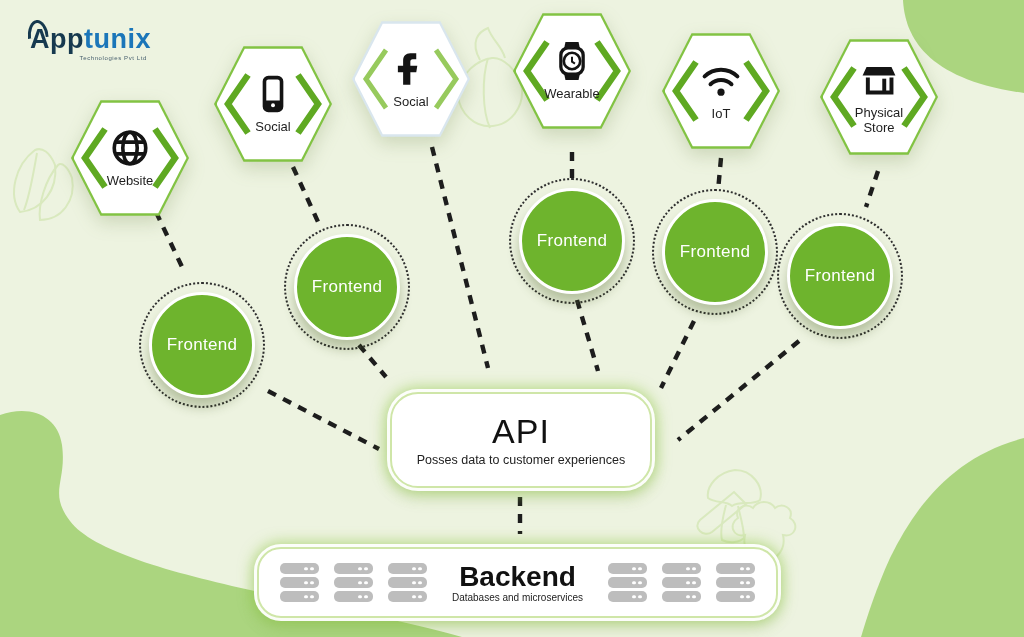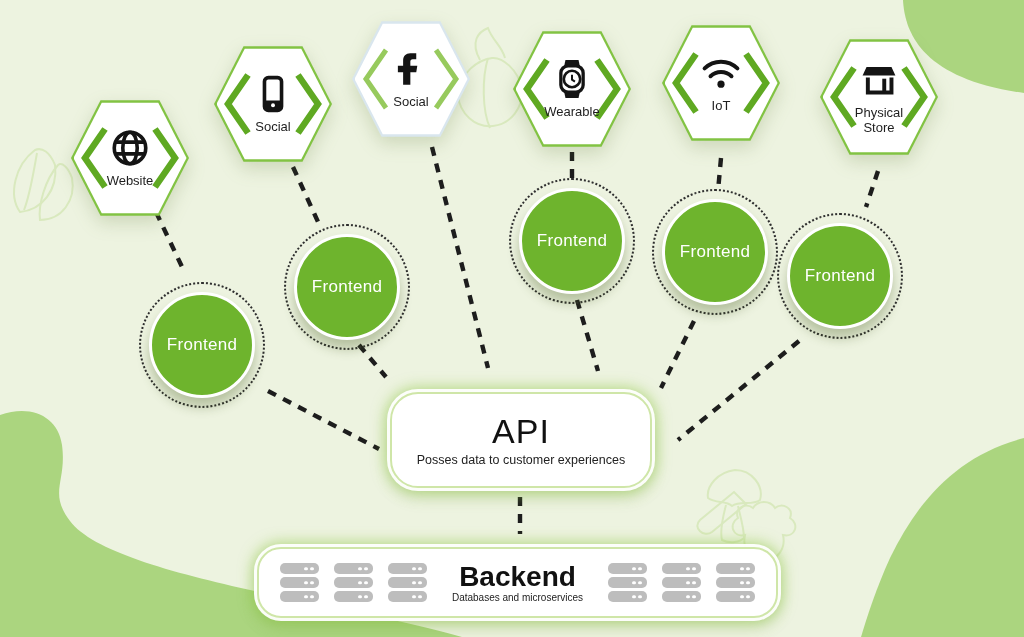--- a/index.html
+++ b/index.html
@@ -135,20 +135,27 @@
       <path class="sketch" d="M488,58 C482,78 482,110 490,128"></path>
     </g>
     <g>
       <path class="sketch" d="M735,470 C718,472 706,486 708,498 C716,504 726,500 732,506 C740,500 752,506 760,500 C764,486 752,470 735,470 Z"></path>
       <path class="sketch" d="M726,505 C722,520 720,532 722,540 C730,544 740,542 744,538 C744,528 740,515 738,506"></path>
       <path class="sketch" d="M700,520 l34,-28 12,12 -34,28 c-8,6 -20,-4 -12,-12 Z"></path>
       <path class="sketch" d="M745,535 C742,548 750,560 764,562 C778,560 786,548 783,535 C795,538 800,524 790,518 C794,508 782,502 775,508 C770,500 758,500 753,508 C746,502 734,508 738,518 C728,524 733,538 745,535 Z"></path>
     </g>
   </svg>
 
+  <div class="logo">
+    <div class="logo-text">
+      <span class="logo-arc"></span>
+      <span class="logo-a1">App</span><span class="logo-a2">tunix</span>
+    </div>
+    <div class="logo-tag">Technologies Pvt Ltd</div>
+  </div>
 
   <svg id="lines" viewBox="0 0 1024 637">
       <line x1="156" y1="212" x2="184" y2="271" class="dash"></line>
       <line x1="293" y1="167" x2="319" y2="224" class="dash"></line>
       <line x1="432" y1="147" x2="488" y2="368" class="dash"></line>
       <line x1="572" y1="152" x2="572" y2="183" class="dash"></line>
       <line x1="721" y1="158" x2="718" y2="191" class="dash"></line>
       <line x1="878" y1="171" x2="866" y2="207" class="dash"></line>
       <line x1="268" y1="391" x2="379" y2="449" class="dash"></line>
       <line x1="359" y1="345" x2="386" y2="377" class="dash"></line>
@@ -197,36 +204,36 @@
       <polyline class="chev" points="84,30 104,59 84,88"></polyline>
     </svg>
     <div class="hex-content">
       <svg class="hex-icon">
             <use href="#icon-facebook" xlink:href="#icon-facebook"></use>
           </svg>
       <div class="hex-label">Social</div>
     </div>
   </div>
 
-  <div class="hex-wrap" style="left: 513px; top: 30px; text-decoration: underline;">
+  <div class="hex-wrap" style="left: 513px; top: 12px; text-decoration: underline;">
     <div class="hex-border"></div>
     <div class="hex-inner"></div>
     <svg class="hex-chevrons" viewBox="0 0 118 118">
       <polyline class="chev" points="34,30 14,59 34,88"></polyline>
       <polyline class="chev" points="84,30 104,59 84,88"></polyline>
     </svg>
     <div class="hex-content">
       <svg class="hex-icon">
             <use href="#icon-watch" xlink:href="#icon-watch"></use>
           </svg>
       <div class="hex-label">Wearable</div>
     </div>
   </div>
 
-  <div class="hex-wrap" style="left: 662px; top: 24px;">
+  <div class="hex-wrap" style="left: 662px; top: 32px;">
     <div class="hex-border"></div>
     <div class="hex-inner"></div>
     <svg class="hex-chevrons" viewBox="0 0 118 118">
       <polyline class="chev" points="34,30 14,59 34,88"></polyline>
       <polyline class="chev" points="84,30 104,59 84,88"></polyline>
     </svg>
     <div class="hex-content">
       <svg class="hex-icon">
             <use href="#icon-wifi" xlink:href="#icon-wifi"></use>
           </svg>

